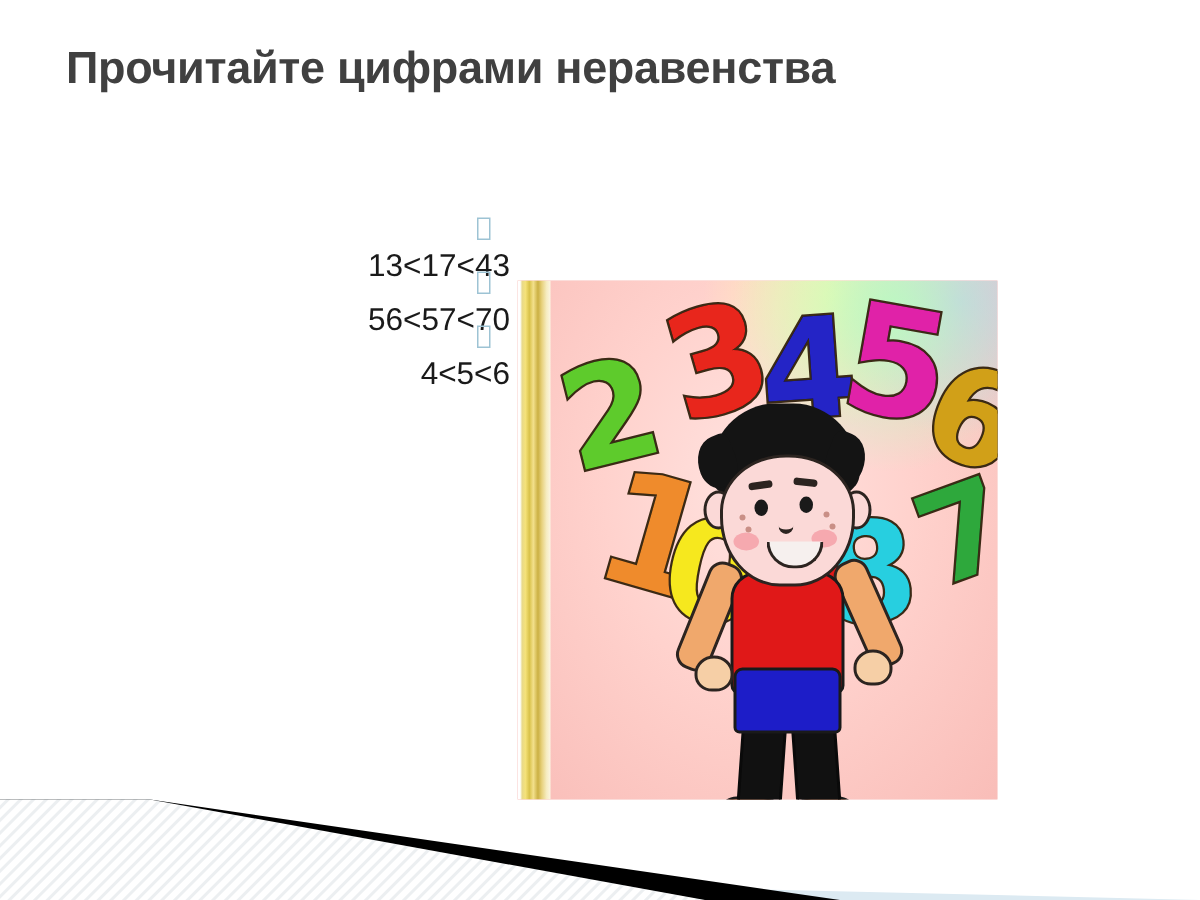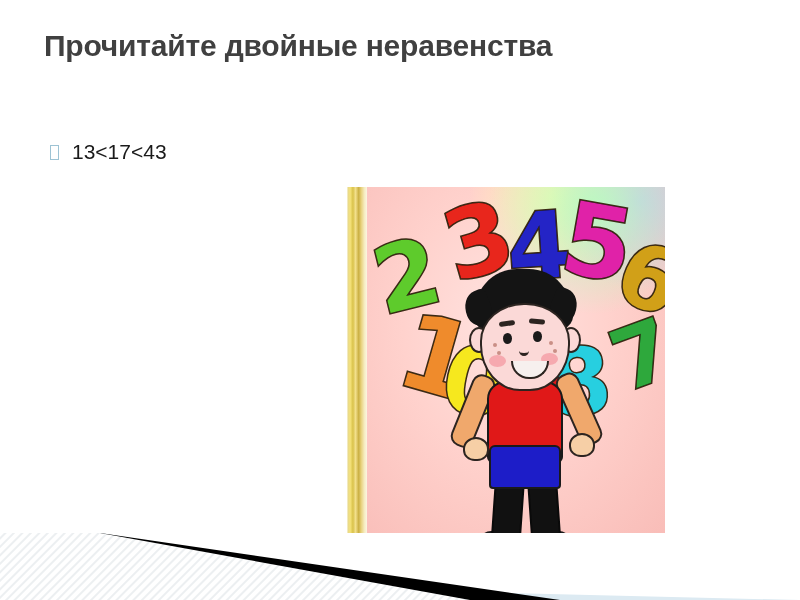--- a/index.html
+++ b/index.html
@@ -40,23 +40,24 @@
     position: absolute;
     left: 50px;
     top: 134px;
     width: 290px;
     list-style: none;
     margin: 0;
     padding: 0;
   }
   .bullet-row {
     display: flex;
-    align-items: flex-start;
+    align-items: flex-end;
     height: 36px;
     line-height: 36px;
+    flex-direction: column;
   }
   .bullet-marker {
     flex: 0 0 auto;
     width: 9px;
     height: 15px;
     margin-top: 11px;
     margin-right: 13px;
     border: 1.4px solid #9dc3d4;
     box-sizing: border-box;
     background: transparent;
@@ -204,30 +205,38 @@
   .sr-only {
     position: absolute; width: 1px; height: 1px;
     overflow: hidden; clip: rect(0 0 0 0); white-space: nowrap;
   }
 </style>
 </head>
 <body>
 
 <div class="slide">
 
-  <div class="title">Прочитайте двойные неравенства</div>
+  <div class="title">Прочитайте цифрами неравенства</div>
 
   <ul class="bullets">
 
     <li class="bullet-row">
       <span class="bullet-marker"></span>
       <span class="bullet-text">13&lt;17&lt;43</span>
     </li>
 
-
+    <li class="bullet-row">
+      <span class="bullet-marker"></span>
+      <span class="bullet-text">56&lt;57&lt;70</span>
+    </li>
+
+    <li class="bullet-row">
+      <span class="bullet-marker"></span>
+      <span class="bullet-text">4&lt;5&lt;6</span>
+    </li>
 
 
 
   </ul>
 
   <div class="picture">
     <div class="pic-bg"></div>
     <div class="pic-frame"></div>
 
     <div class="pic-inner">

